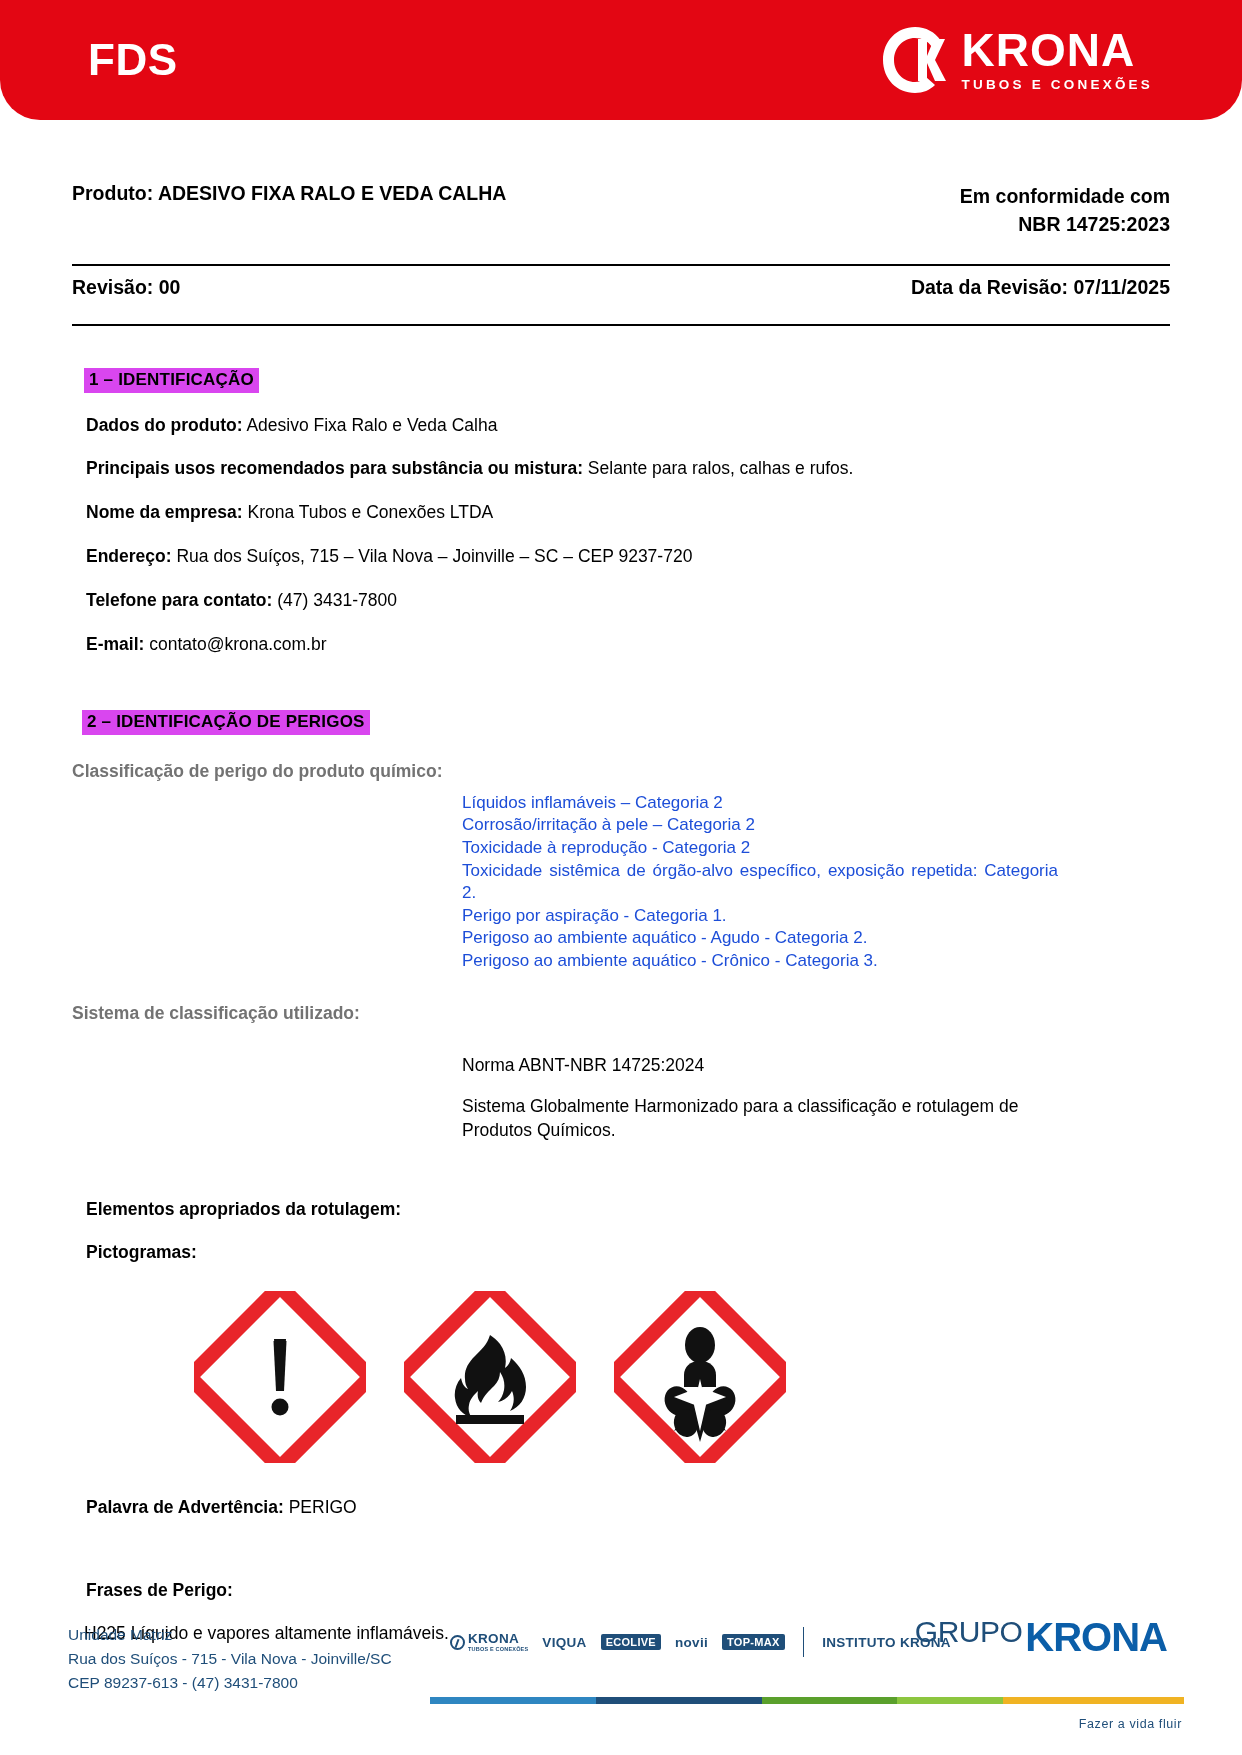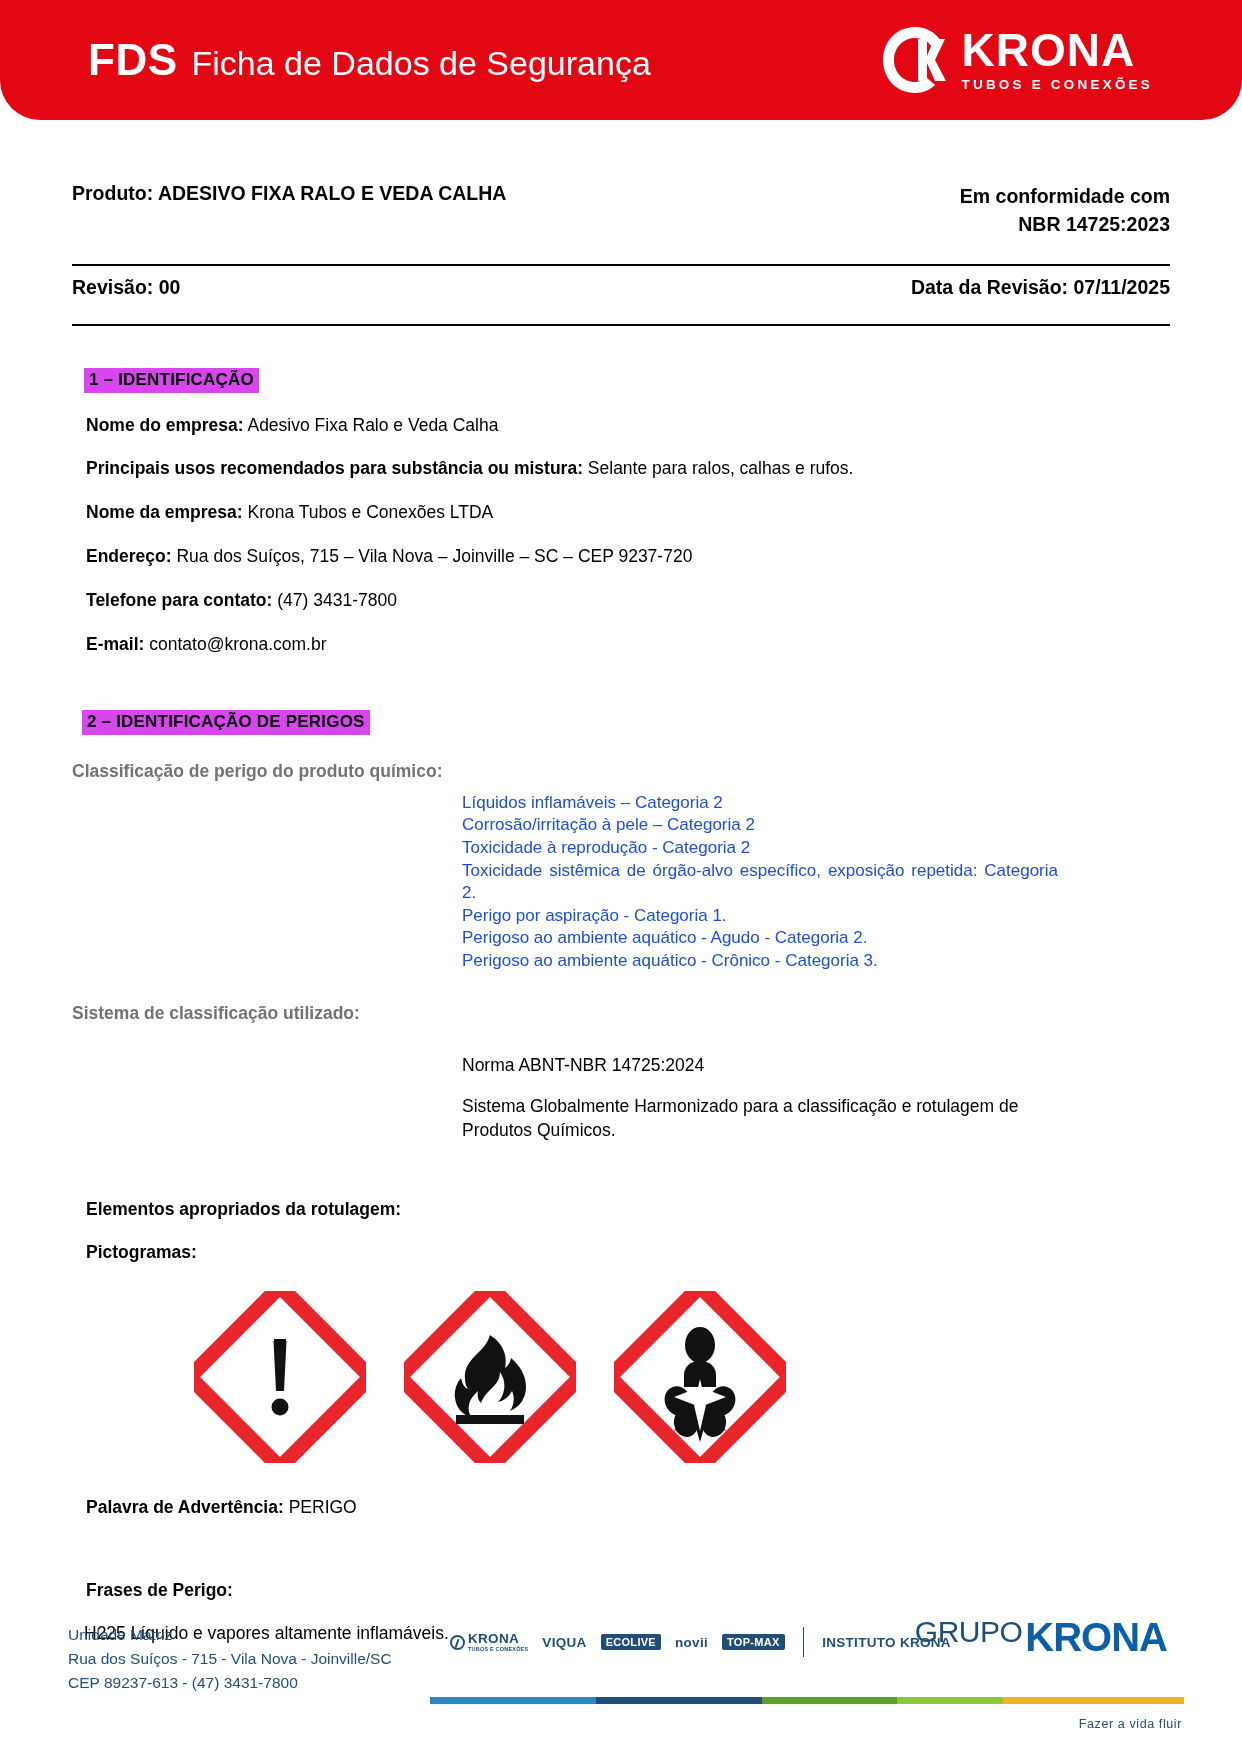--- a/index.html
+++ b/index.html
@@ -348,21 +348,20 @@
 </style>
 </head>
 <body>
 
 <div class="page">
 
   <div class="header-banner">
     <div class="header-inner">
       <div class="header-title-wrap">
         <span class="fds-abbr">FDS</span>
-        <span class="fds-full">Ficha de Dados de Segurança</span>
       </div>
 
       <div class="krona-logo">
         <div class="krona-mark">
           <svg viewBox="0 0 74 74" aria-hidden="true">
             <path d="M37 4 C19 4 5 18 5 37 C5 56 19 70 37 70 C45 70 52 67 57 62 L48 54 C45 57 41 59 37 59 C25 59 16 49 16 37 C16 25 25 15 37 15 C44 15 50 18 54 24 L63 18 C57 9 48 4 37 4 Z" fill="#ffffff"></path>
             <path d="M40 16 L40 58 L49 58 L49 40 L57 58 L68 58 L57 37 L67 16 L56 16 L49 33 L49 16 Z" fill="#ffffff"></path>
           </svg>
         </div>
         <div class="krona-wordmark">
@@ -389,21 +388,21 @@
       <span>Revisão: 00</span>
       <span>Data da Revisão: 07/11/2025</span>
     </div>
     <div class="rule"></div>
 
     <div class="sec1-pos">
       <span class="section-head">1 – IDENTIFICAÇÃO</span>
     </div>
 
     <div class="field-line">
-      <b>Nome do empresa:</b>
+      <b>Dados do produto:</b>
       <span>Adesivo Fixa Ralo e Veda Calha</span>
     </div>
     <div class="field-line">
       <b>Principais usos recomendados para substância ou mistura:</b>
       <span>Selante para ralos, calhas e rufos.</span>
     </div>
     <div class="field-line">
       <b>Nome da empresa:</b>
       <span>Krona Tubos e Conexões LTDA</span>
     </div>

